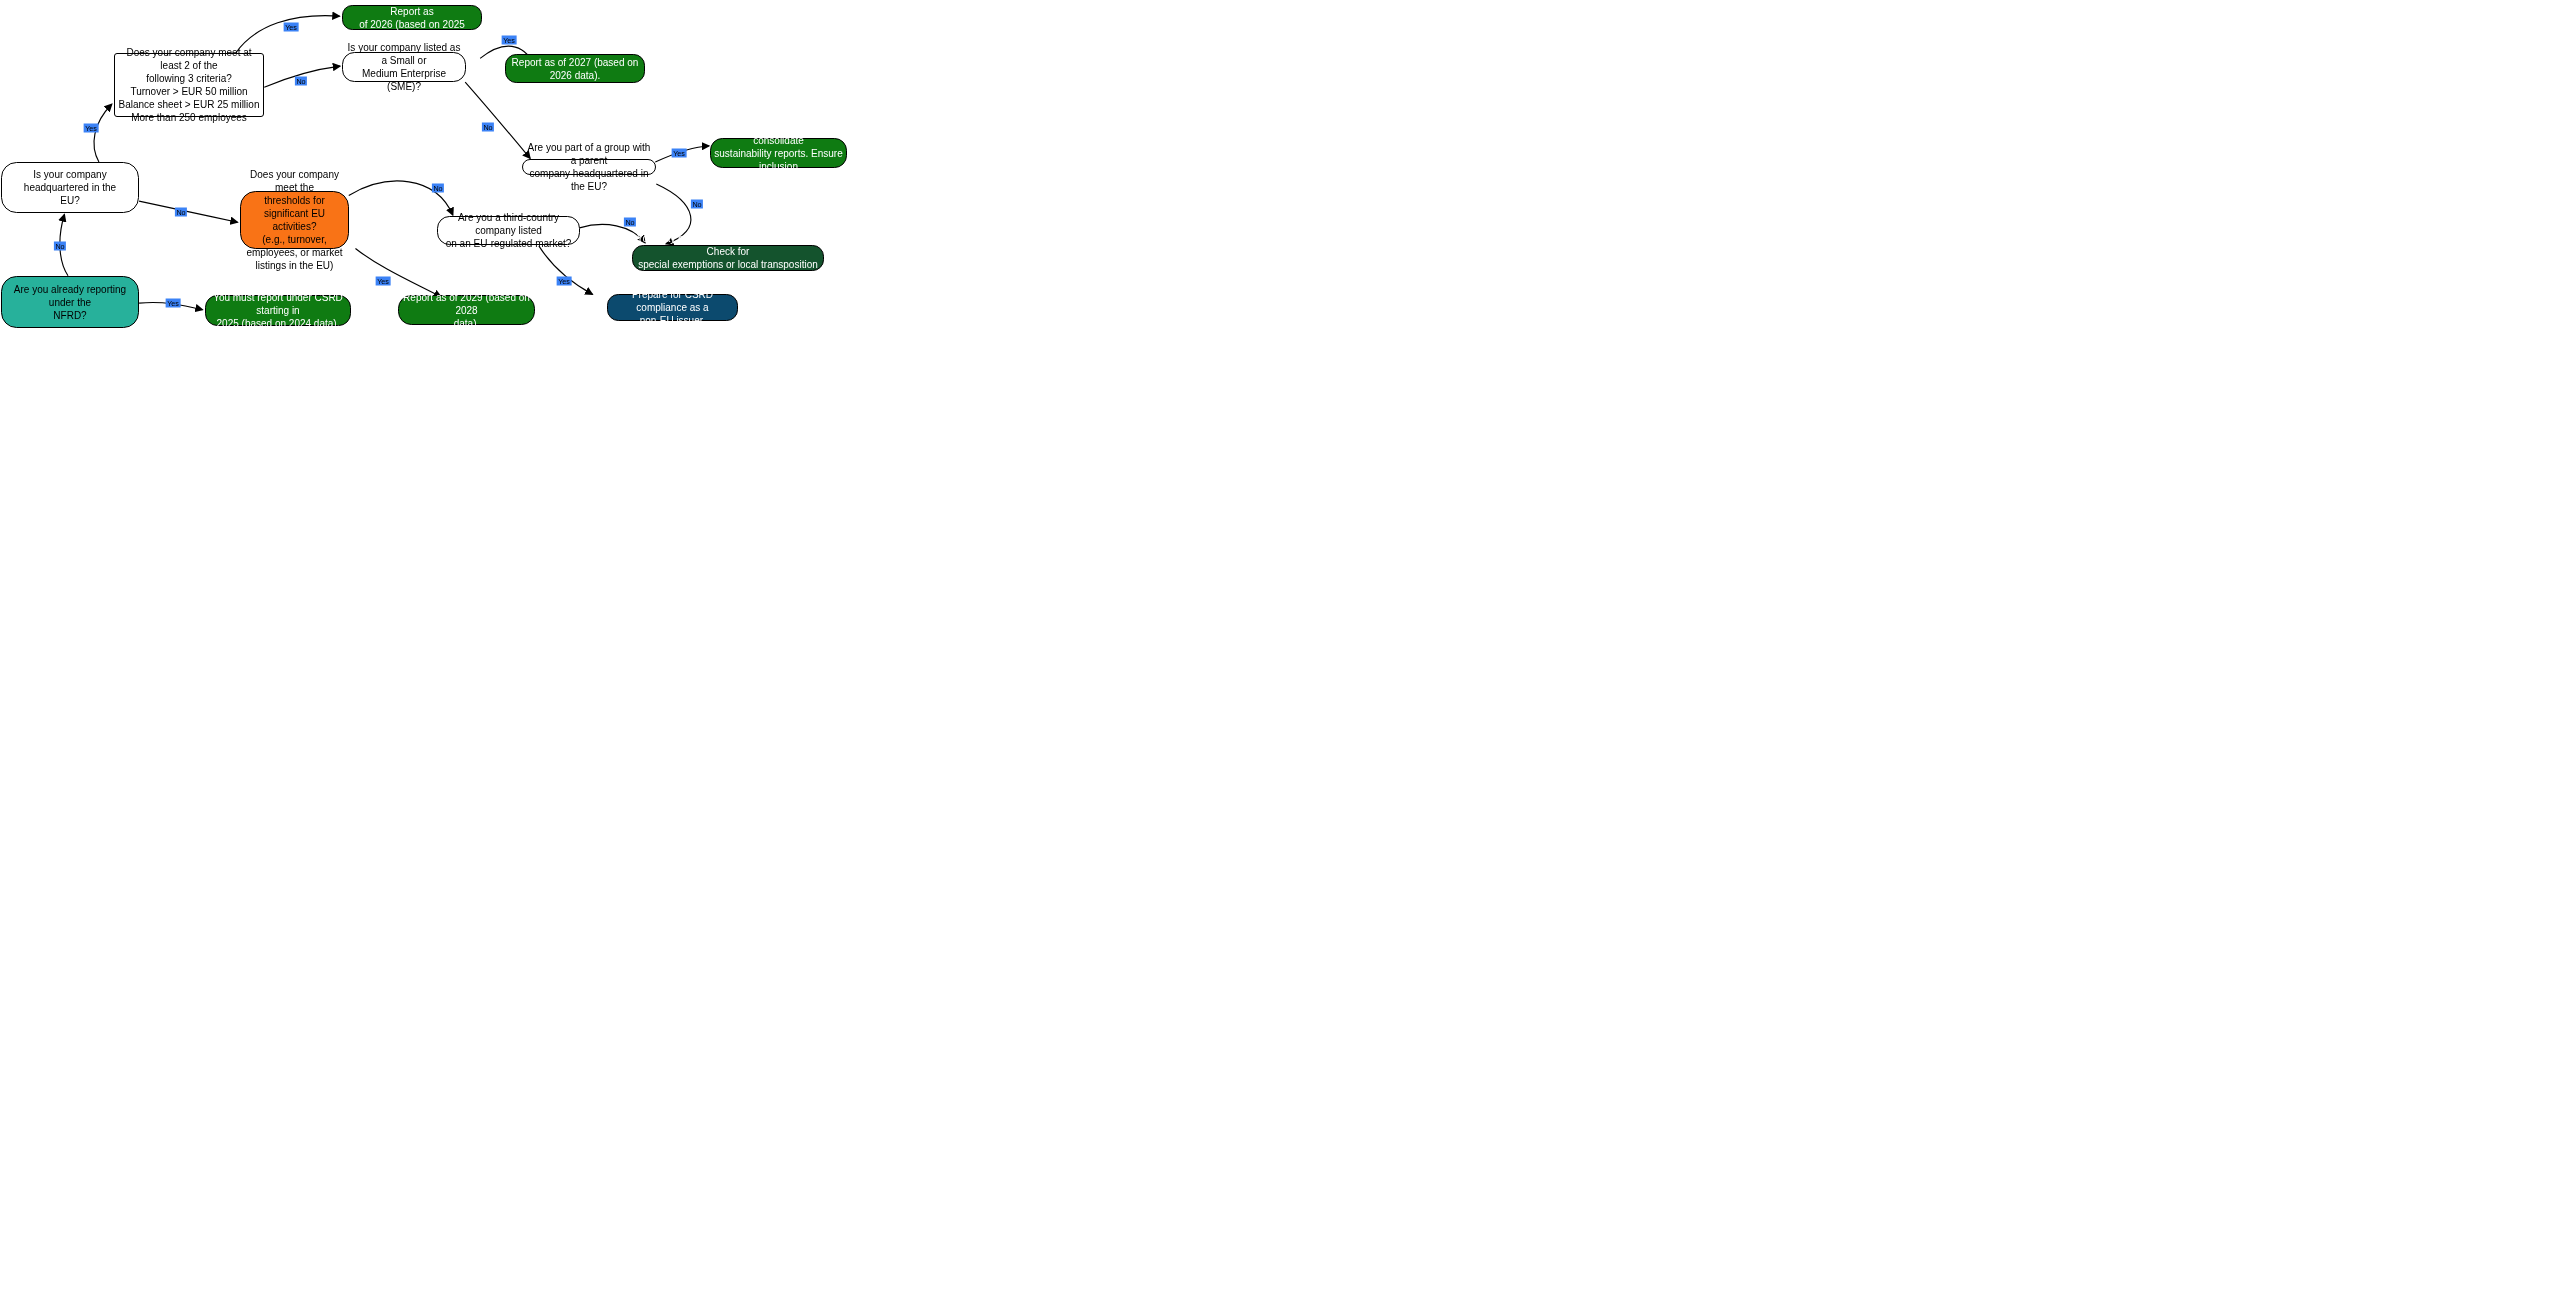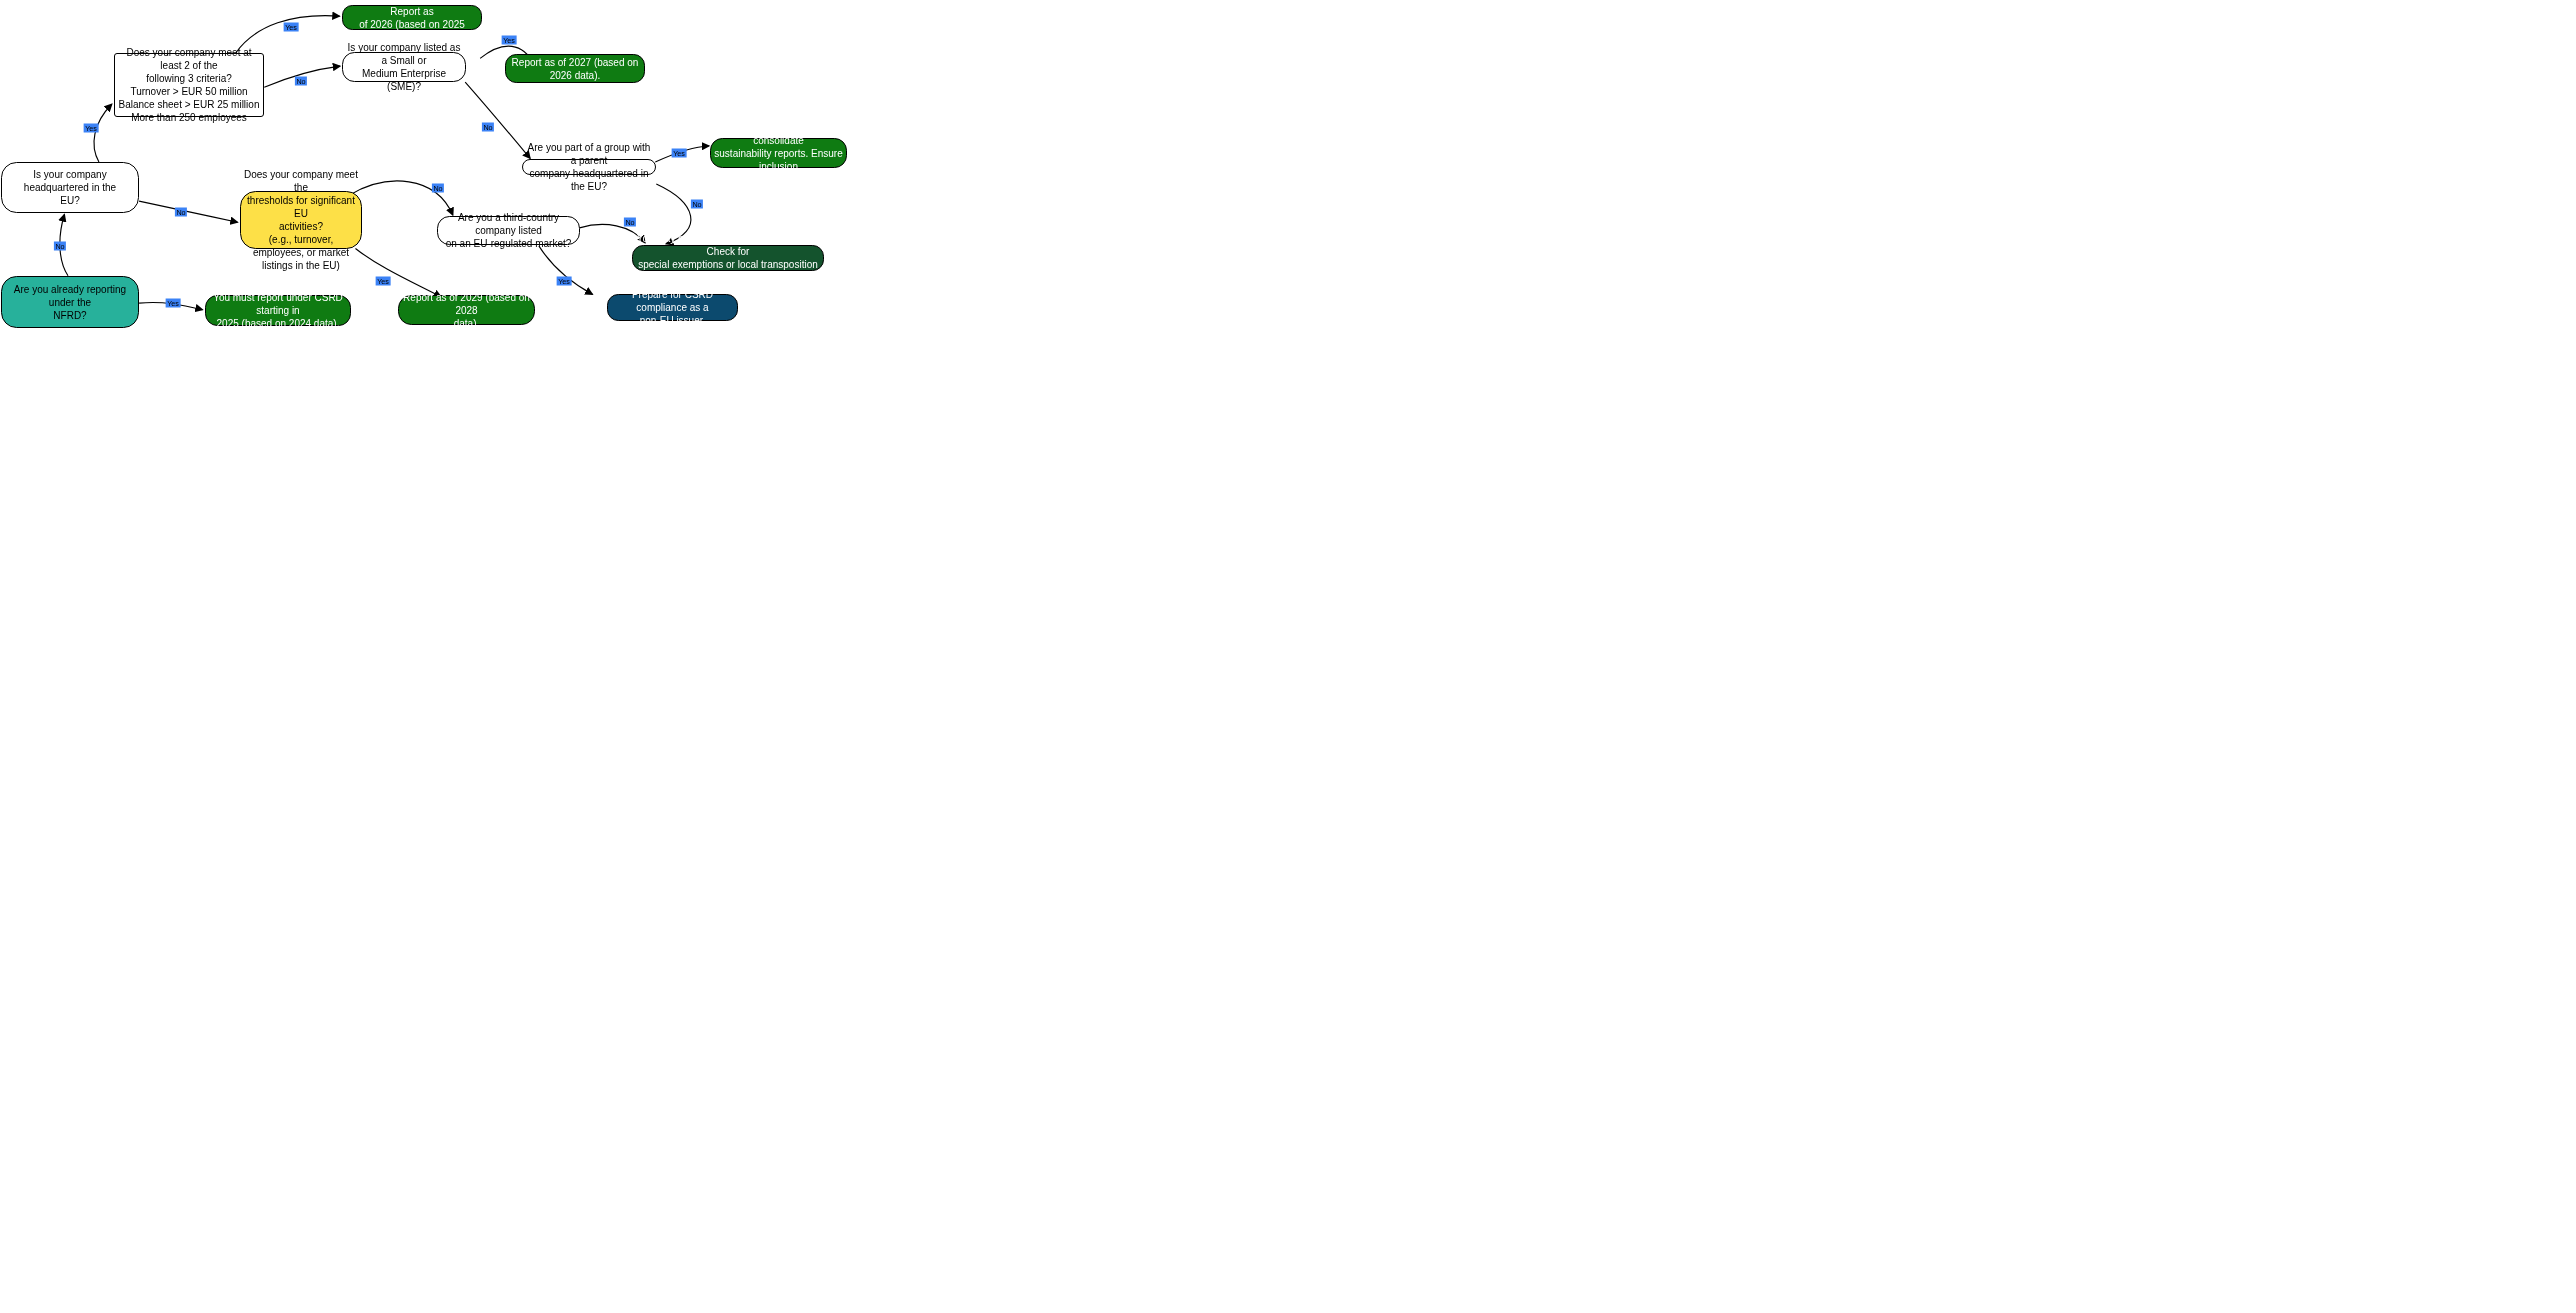--- a/index.html
+++ b/index.html
@@ -111,21 +111,21 @@
     </div>
     <div class="flow-node" style="left: 522px; top: 159px; width: 134px; height: 16px; border-radius: 11.3px; border-color: rgb(0, 0, 0); background: rgb(255, 255, 255); color: rgb(0, 0, 0);">
       <span class="node-text">Are you part of a group with a parent
 company headquartered in the EU?</span>
     </div>
     <div class="flow-node" style="left: 710px; top: 138px; width: 137px; height: 30px; border-radius: 12.4px; border-color: rgb(0, 0, 0); background: rgb(15, 123, 18); color: rgb(255, 255, 255);">
       <span class="node-text">Parent company must consolidate
 sustainability reports. Ensure inclusion
 in consolidated reporting.</span>
     </div>
-    <div class="flow-node" style="left: 240px; top: 191px; width: 122px; height: 58px; border-radius: 15.5px; border-color: rgb(0, 0, 0); background: #fde047; color: rgb(0, 0, 0);">
+    <div class="flow-node" style="left: 240px; top: 191px; width: 109px; height: 58px; border-radius: 15.5px; border-color: rgb(0, 0, 0); background: #f97316; color: rgb(0, 0, 0);">
       <span class="node-text">Does your company meet the
 thresholds for significant EU
 activities?
 (e.g., turnover, employees, or market
 listings in the EU)</span>
     </div>
     <div class="flow-node" style="left: 437px; top: 216px; width: 143px; height: 29px; border-radius: 12.4px; border-color: rgb(0, 0, 0); background: rgb(255, 255, 255); color: rgb(0, 0, 0);">
       <span class="node-text">Are you a third-country company listed
 on an EU-regulated market?</span>
     </div>

